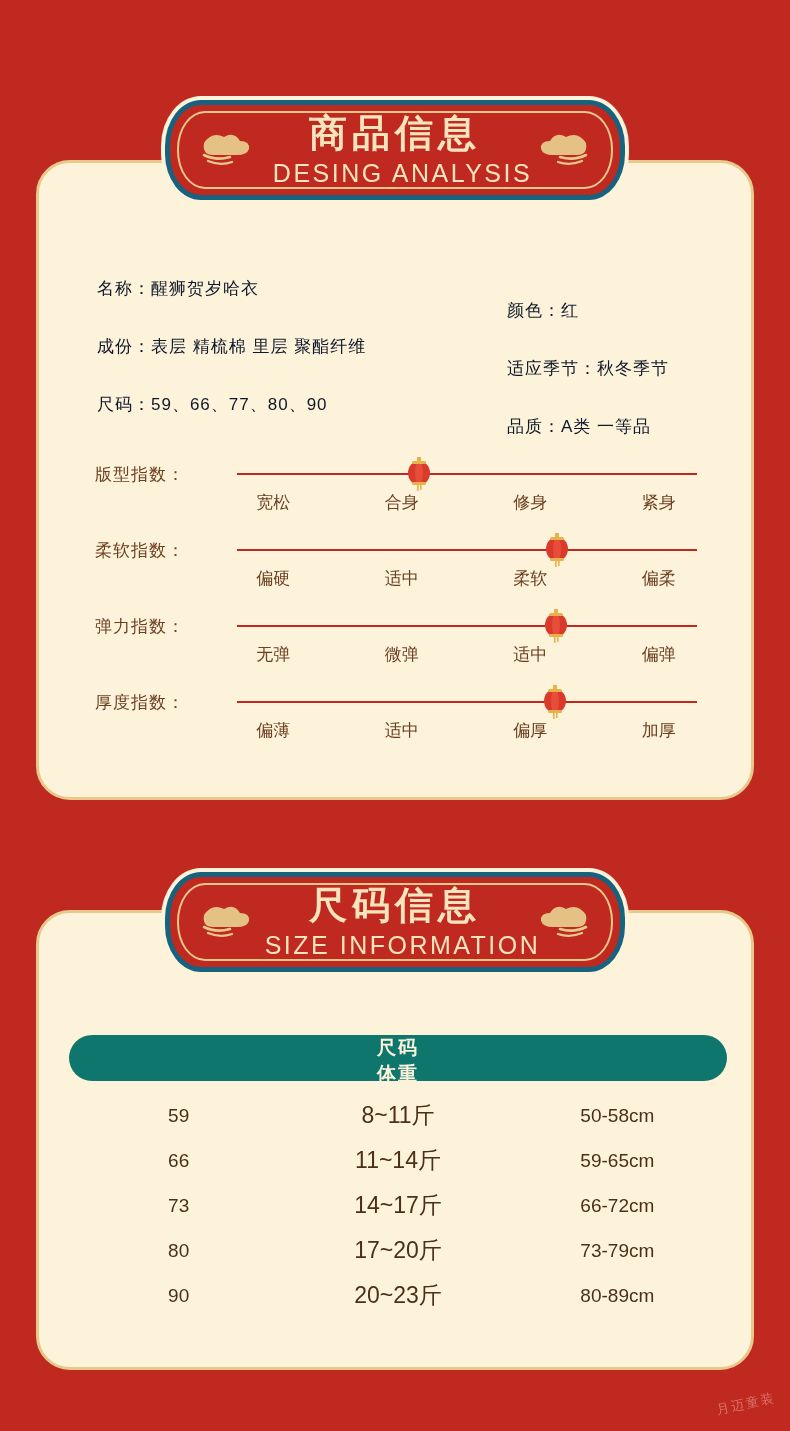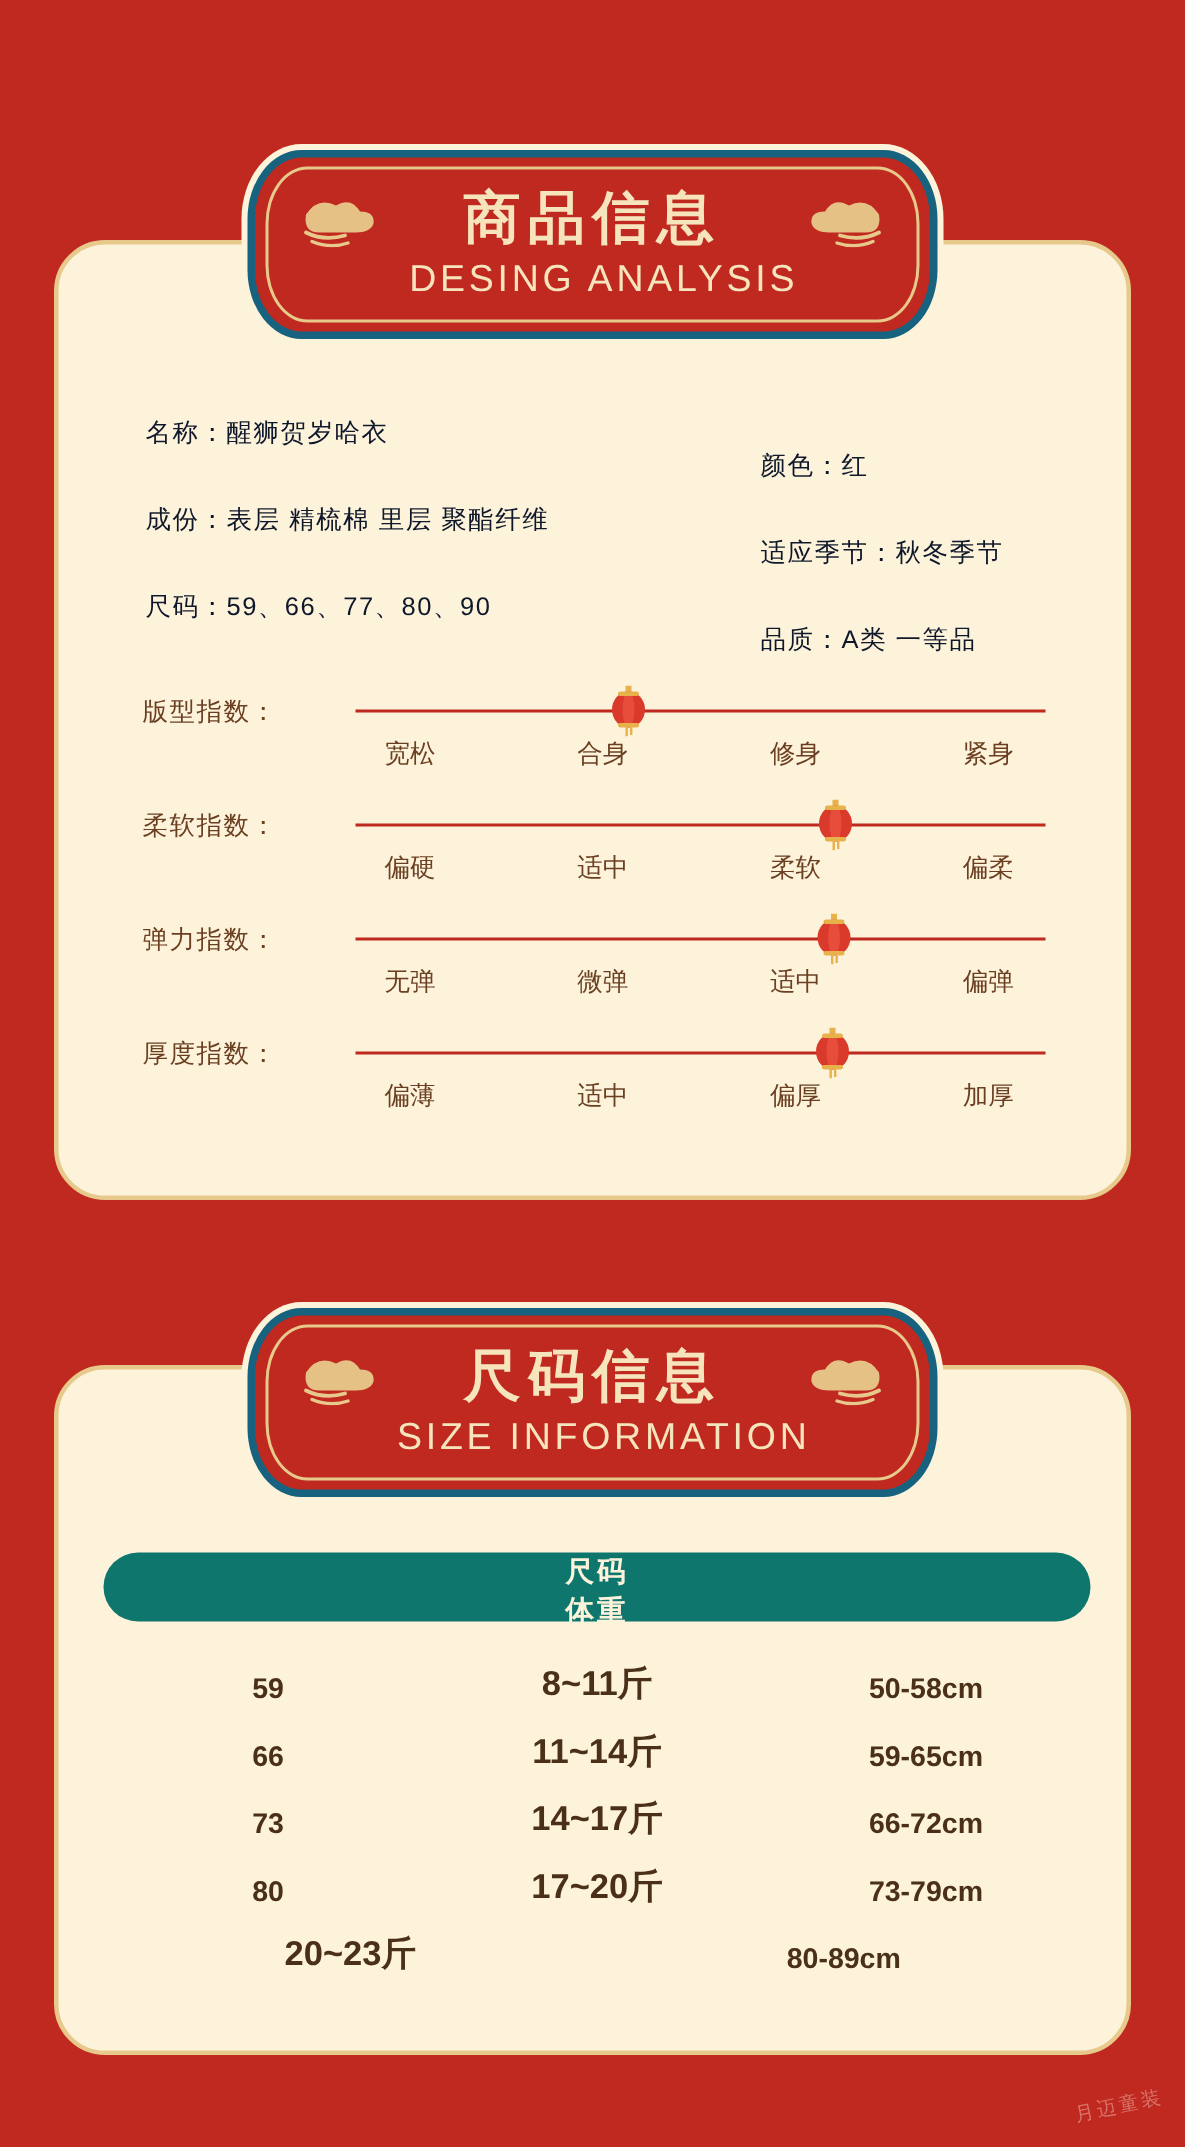--- a/index.html
+++ b/index.html
@@ -22,21 +22,21 @@
     position: absolute;
     background: #fdf3da;
     border: 3px solid #e8c98c;
     border-radius: 34px;
   }
 
   
   .banner {
     position: absolute;
     width: 460px;
-    height: 126px;
+    height: 100px;
     left: 165px;
     background: #c0291f;
     border: 5px solid #16627f;
     border-radius: 36px 36px 36px 36px / 46px 46px 46px 46px;
     box-shadow: 0 0 0 4px #fdf3da;
     display: flex;
     flex-direction: column;
     align-items: center;
     justify-content: center;
   }
@@ -155,22 +155,21 @@
   }
   .size-body {
     position: absolute;
     left: 30px;
     top: 180px;
     width: 658px;
   }
   .size-row {
     display: flex;
     height: 45px;
-    align-items: flex-end;
-    font-weight: bold;
+    align-items: center;
   }
   .size-row span {
     flex: 1;
     text-align: center;
     font-size: 23px;
     color: #4a3018;
   }
   .size-row span.c1 { font-size: 19px; }
   .size-row span.c3 { font-size: 19px; }
 
@@ -331,20 +330,21 @@
         <span class="c1">73</span>
         <span class="c2">14~17斤</span>
         <span class="c3">66-72cm</span>
       </div>
       <div class="size-row">
         <span class="c1">80</span>
         <span class="c2">17~20斤</span>
         <span class="c3">73-79cm</span>
       </div>
       <div class="size-row">
+        <span class="c1">90</span>
         <span class="c2">20~23斤</span>
         <span class="c3">80-89cm</span>
       </div>
     </div>
   </div>
 
   <div class="banner" style="top:872px;">
     <div class="inner-line"></div>
     <svg class="cloud left" viewBox="0 0 58 36">
       <path d="M6 14 q8 -12 20 -6 q10 -6 16 4 q10 0 9 8 q-2 6 -12 6 l-24 0 q-11 0 -9 -12z" fill="#e8c98c" opacity="0.95"></path>

